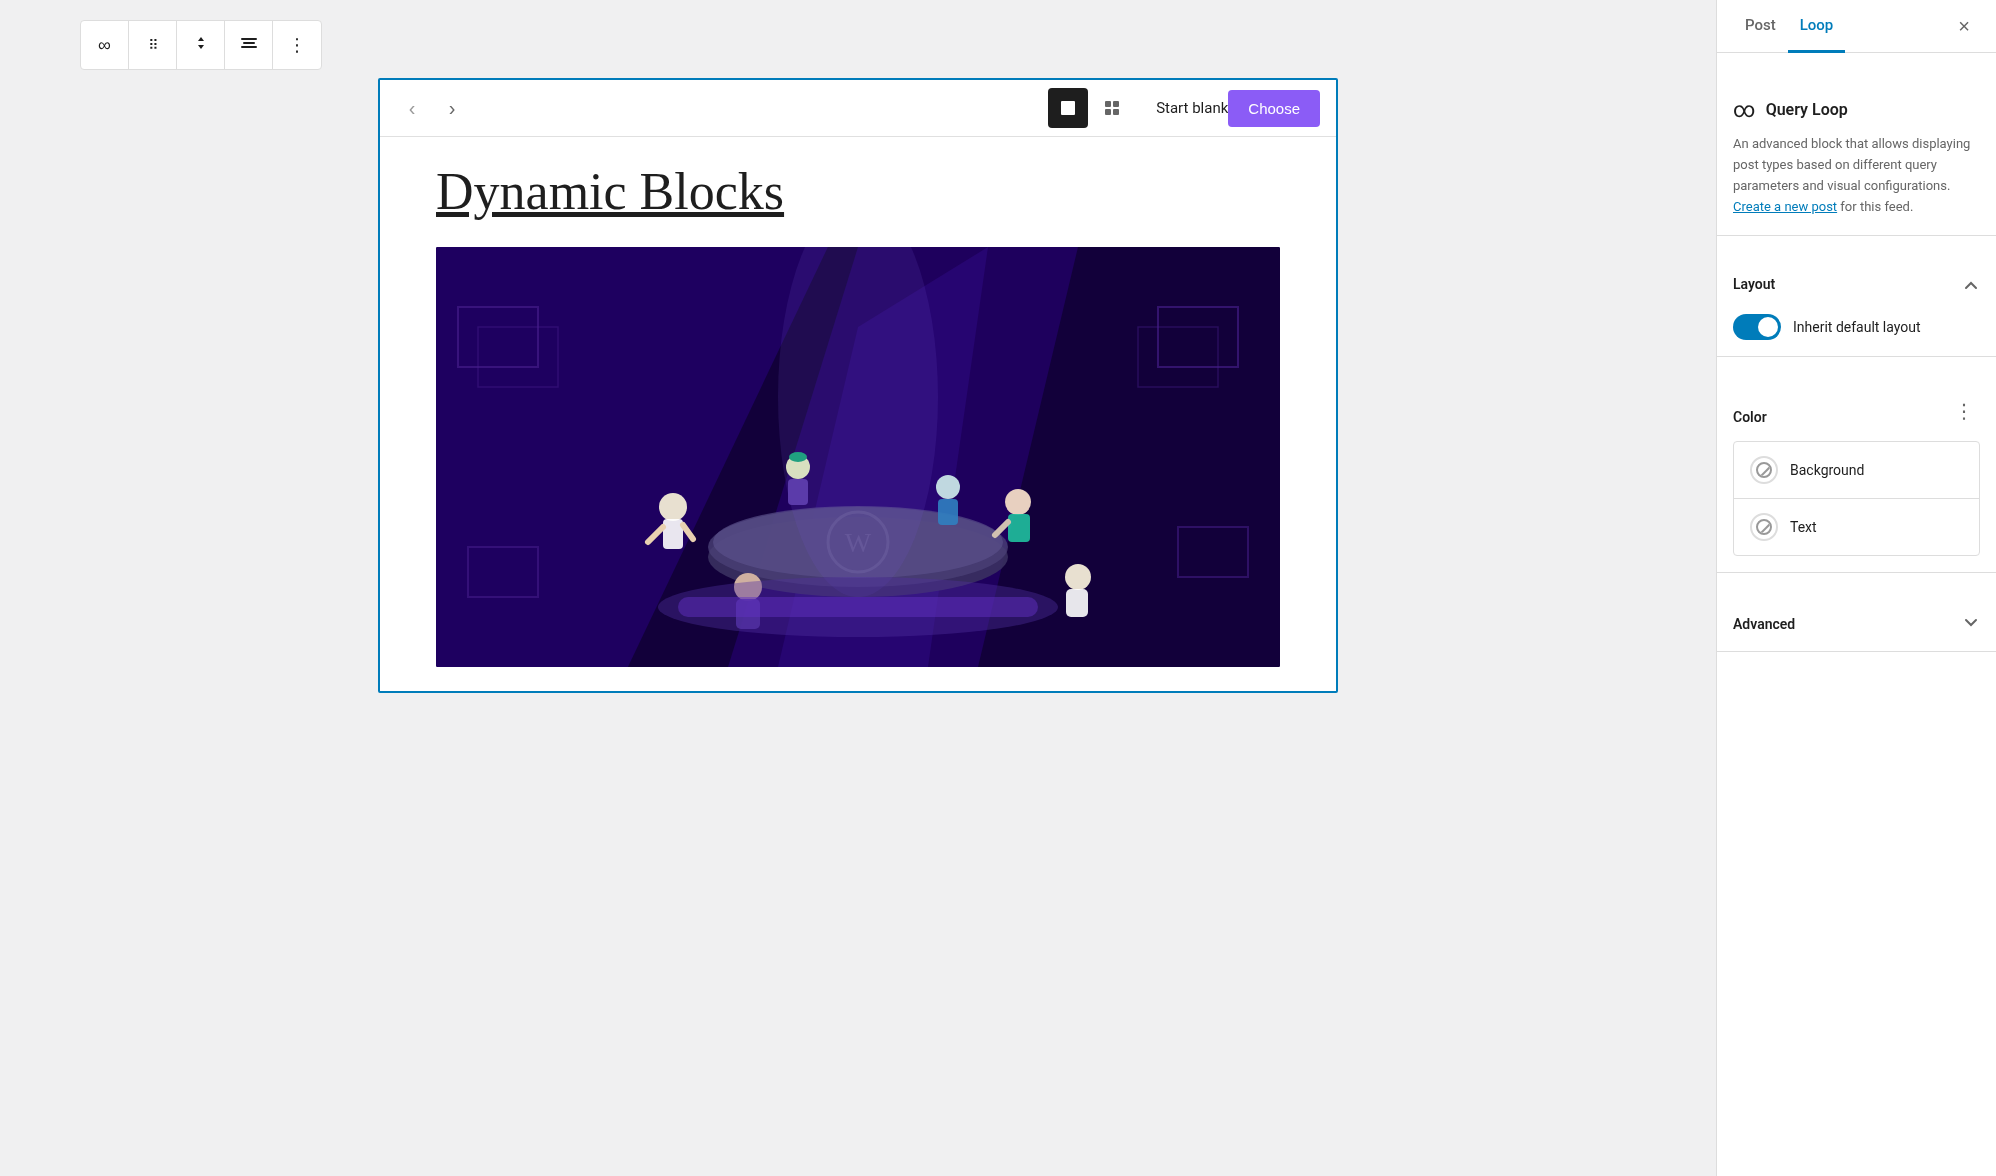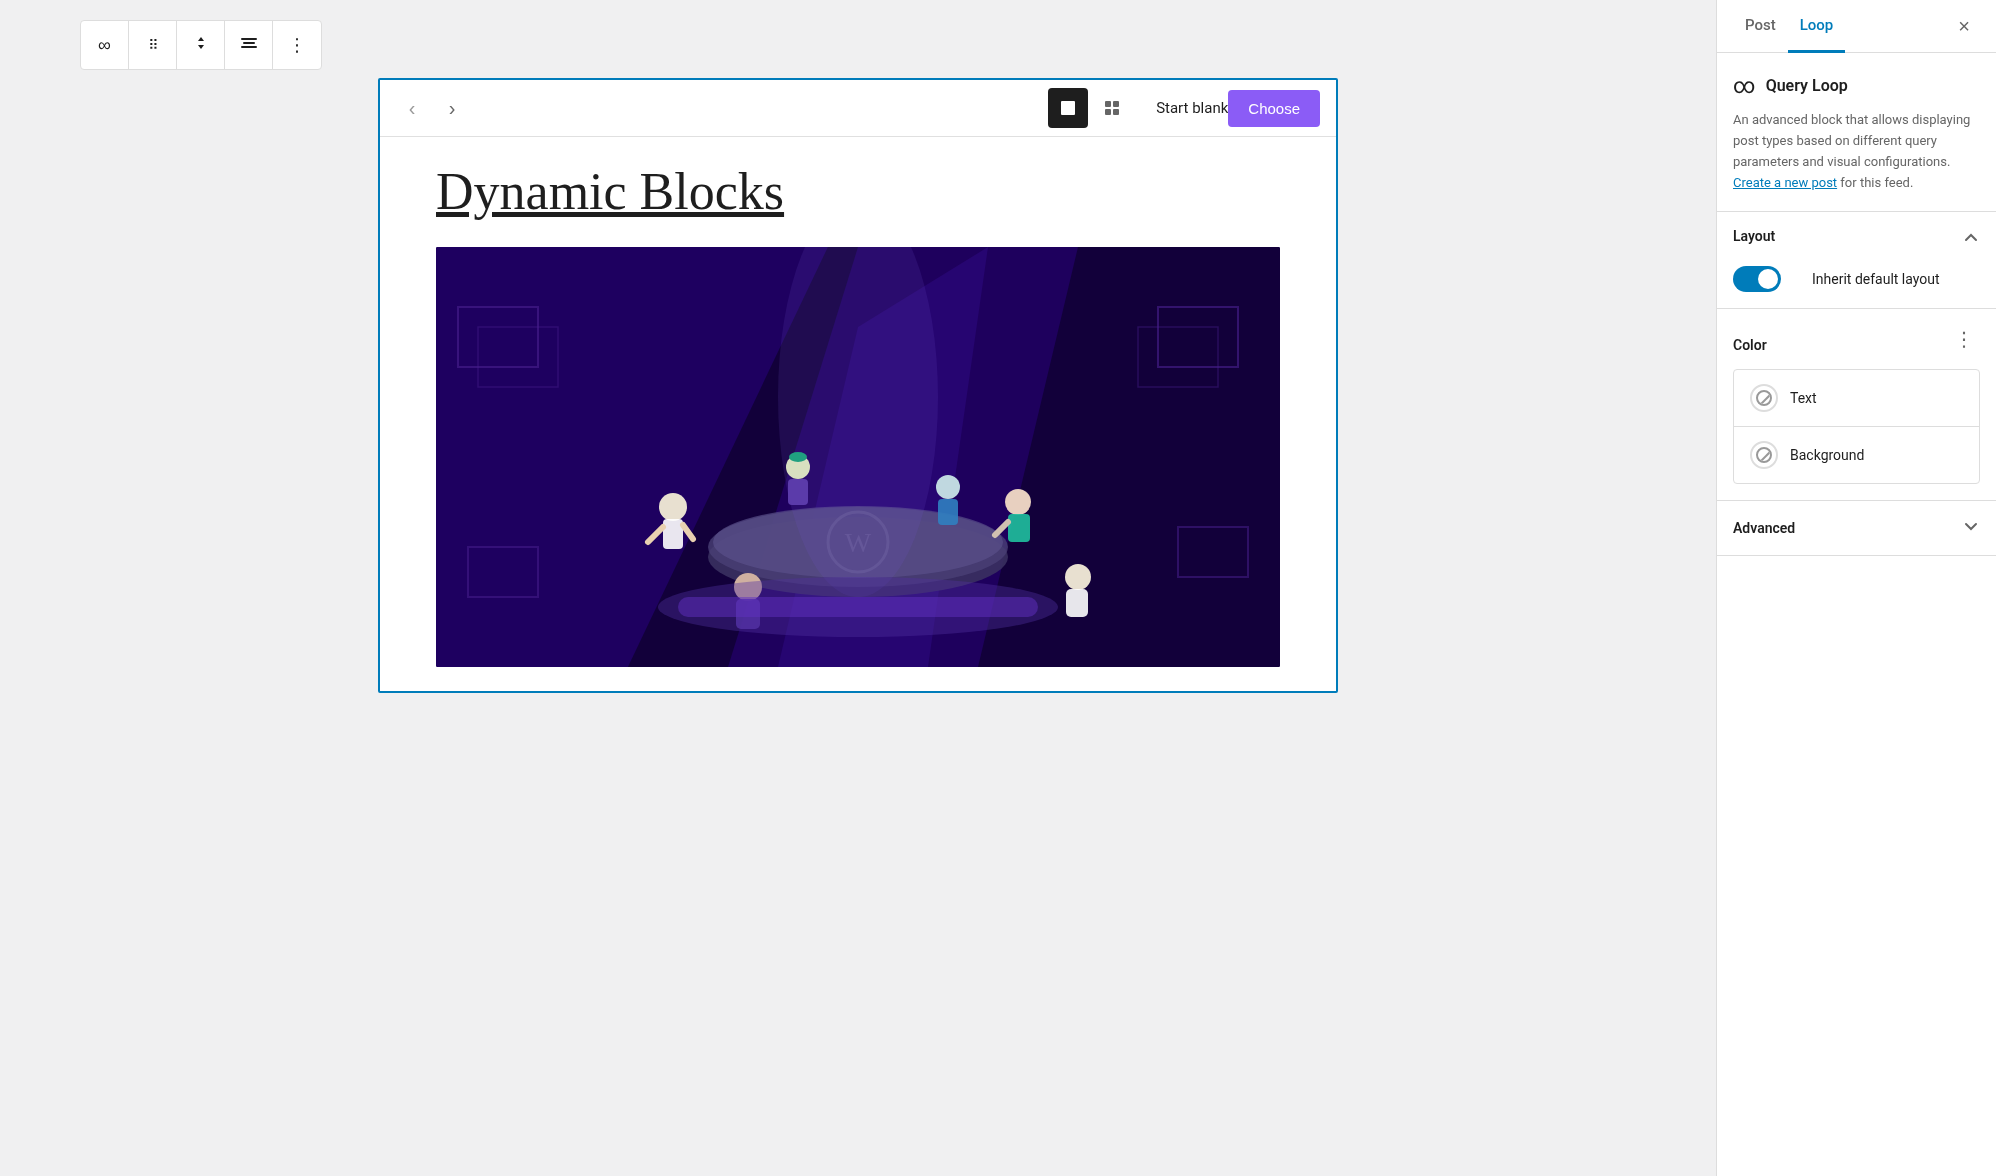--- a/index.html
+++ b/index.html
@@ -153,20 +153,21 @@
     }
 
     
     .sidebar {
       width: 280px;
       background: #fff;
       border-left: 1px solid #ddd;
       display: flex;
       flex-direction: column;
       overflow-y: auto;
+      gap: 24px;
     }
 
     .sidebar-tabs {
       display: flex;
       align-items: center;
       border-bottom: 1px solid #ddd;
       padding: 0 16px;
       position: relative;
     }
 
@@ -291,21 +292,20 @@
       border-radius: 50%;
       position: absolute;
       top: 3px;
       right: 3px;
       transition: right 0.2s;
     }
 
     .toggle-label {
       font-size: 14px;
       color: #1e1e1e;
-      margin-left: 19px;
     }
 
     
     .color-section-header {
       display: flex;
       align-items: center;
       justify-content: space-between;
       padding: 16px;
     }
 
@@ -538,29 +538,29 @@
       <span class="color-section-title">Color</span>
       <button class="more-options-btn">⋮</button>
     </div>
     <div class="color-options">
       <div class="color-option">
         <div class="color-circle">
           <div style="width:16px;height:16px;border-radius:50%;border:2px solid #999;position:relative;overflow:hidden;">
             <div style="position:absolute;width:2px;height:20px;background:#999;transform:rotate(45deg);top:-2px;left:6px;"></div>
           </div>
         </div>
-        <span class="color-label">Text</span>
+        <span class="color-label">Background</span>
       </div>
       <div class="color-option">
         <div class="color-circle">
           <div style="width:16px;height:16px;border-radius:50%;border:2px solid #999;position:relative;overflow:hidden;">
             <div style="position:absolute;width:2px;height:20px;background:#999;transform:rotate(45deg);top:-2px;left:6px;"></div>
           </div>
         </div>
-        <span class="color-label">Background</span>
+        <span class="color-label">Text</span>
       </div>
     </div>
   </div>
 
   <div class="panel-section">
     <div class="advanced-header">
       <span class="panel-title">Advanced</span>
       <span>
         <svg width="18" height="18" viewBox="0 0 18 18" fill="none">
           <path d="M4 7L9 12L14 7" stroke="#666" stroke-width="2" stroke-linecap="round"></path>

